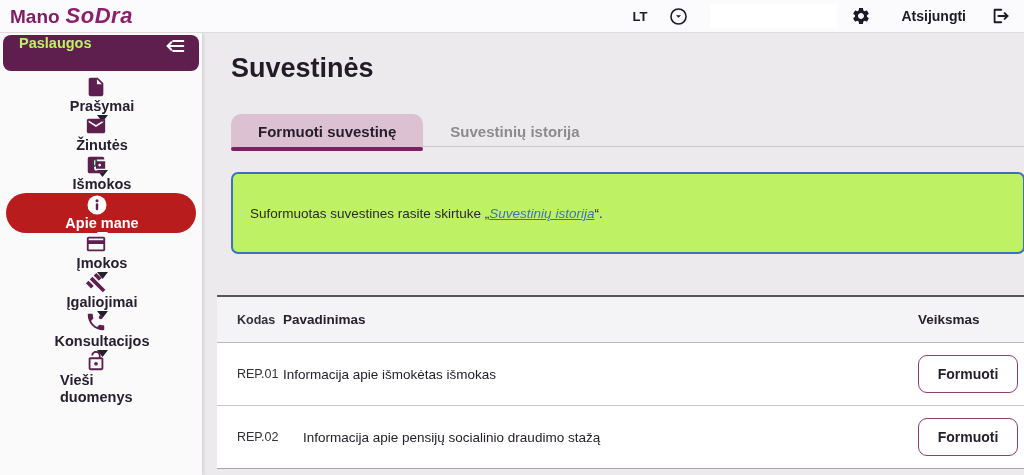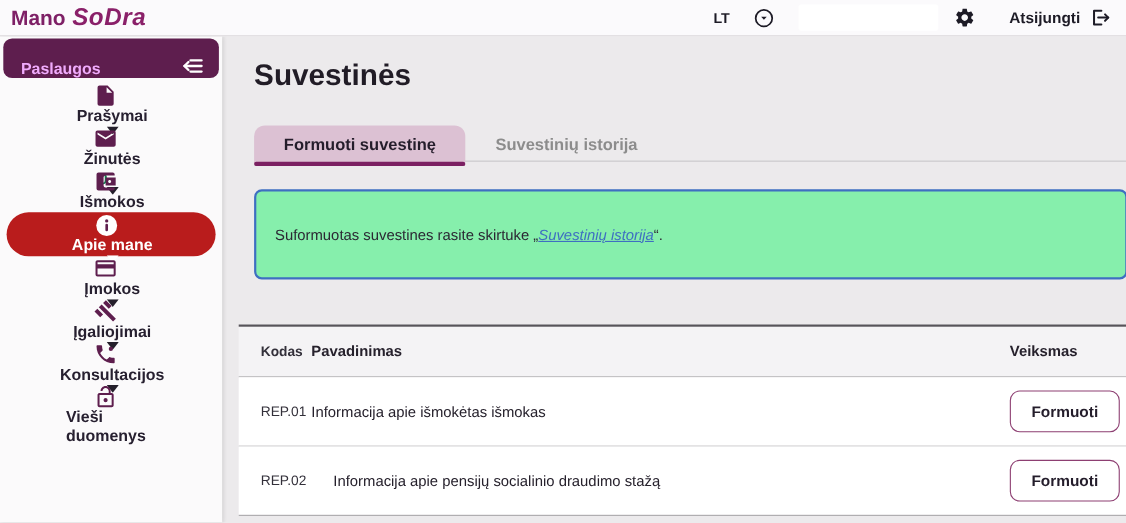--- a/index.html
+++ b/index.html
@@ -17,31 +17,31 @@
     background:#fbfafc; border-bottom:1px solid #dcdadc;
     display:flex; align-items:center; z-index:10;
   }
   .logo { margin-left:10px; display:flex; align-items:baseline; gap:6px; cursor:pointer; }
   .logo-mano { font-size:19px; font-weight:bold; color:#7e2066; }
   .logo-sodra { font-size:22px; font-weight:800; font-style:italic; letter-spacing:.5px; color:#8a2069; }
   .header-right { margin-left:auto; display:flex; align-items:center; margin-right:14px; }
   .lang { display:flex; align-items:center; gap:22px; font-size:13px; font-weight:bold; color:#1d1b26; cursor:pointer; }
   .user-box { width:127px; height:24px; background:#ffffff; margin-left:22px; border-radius:2px; }
   .gear-btn { margin-left:14px; cursor:pointer; color:#1d1b26; }
-  .logout { display:flex; align-items:center; gap:8px; margin-left:30px; font-size:14px; font-weight:bold; color:#1d1b26; cursor:pointer; }
+  .logout { display:flex; align-items:center; gap:24px; margin-left:30px; font-size:14px; font-weight:bold; color:#1d1b26; cursor:pointer; }
 
   
   .sidebar {
     position:absolute; top:33px; left:0; width:202px; height:442px;
     background:#fbfafb; box-shadow:1px 0 4px rgba(0,0,0,.14); z-index:5;
   }
   .sidebar-title {
     margin:2px 3px 0 3px; height:36px; background:#5e1e4e; border-radius:8px;
-    display:flex; align-items:flex-end; justify-content:space-between;
-    padding:0 12px 0 16px; color:#f0abfc; font-size:14.5px; font-weight:bold;
+    display:flex; align-items:flex-start; justify-content:space-between;
+    padding:0 12px 0 16px; color:#bef264; font-size:14.5px; font-weight:bold;
   }
   .collapse-btn { cursor:pointer; color:#fff; }
   .nav { margin-top:5px; }
   .nav-item {
     display:flex; align-items:center; height:39px; padding:0 16px 0 18px;
     font-size:14.5px; font-weight:bold; color:#272030; cursor:pointer;flex-direction:column;
   }
   .nav-item.tall { height:46px; }
   .nav-icon { width:22px; height:22px; margin-right:13px; flex:none; color:#5e1e4e; }
   .nav-label { flex:1; line-height:1.15; }
@@ -67,21 +67,21 @@
     color:#8c8c8c; cursor:pointer; position:relative;
   }
   .tab.active { background:#dcc1d3; border-radius:10px 10px 0 0; color:#241d2b; }
   .tab.active::after {
     content:""; position:absolute; left:0; right:0; bottom:-3px; height:4px;
     background:#7b2062; border-radius:3px;
   }
 
   .notice {
     position:absolute; left:14px; top:139px; width:794px; height:82px;
-    background:#86efac; border:2px solid #3e6fc1; border-radius:7px;
+    background:#bef264; border:2px solid #3e6fc1; border-radius:7px;
     display:flex; align-items:center; padding-left:17px;
     font-size:13.5px; color:#2b2833;
   }
   .notice a { color:#3e6fc1; font-style:italic; text-decoration:underline; cursor:pointer; }
 
   .table { position:absolute; left:0; top:262px; width:822px; }
   .t-head {
     height:48px; background:#f4f3f5; border-top:2px solid #57545a; border-bottom:1px solid #b9b7ba;
     display:flex; align-items:center; font-size:13.5px; font-weight:bold; color:#26212c;
   }

